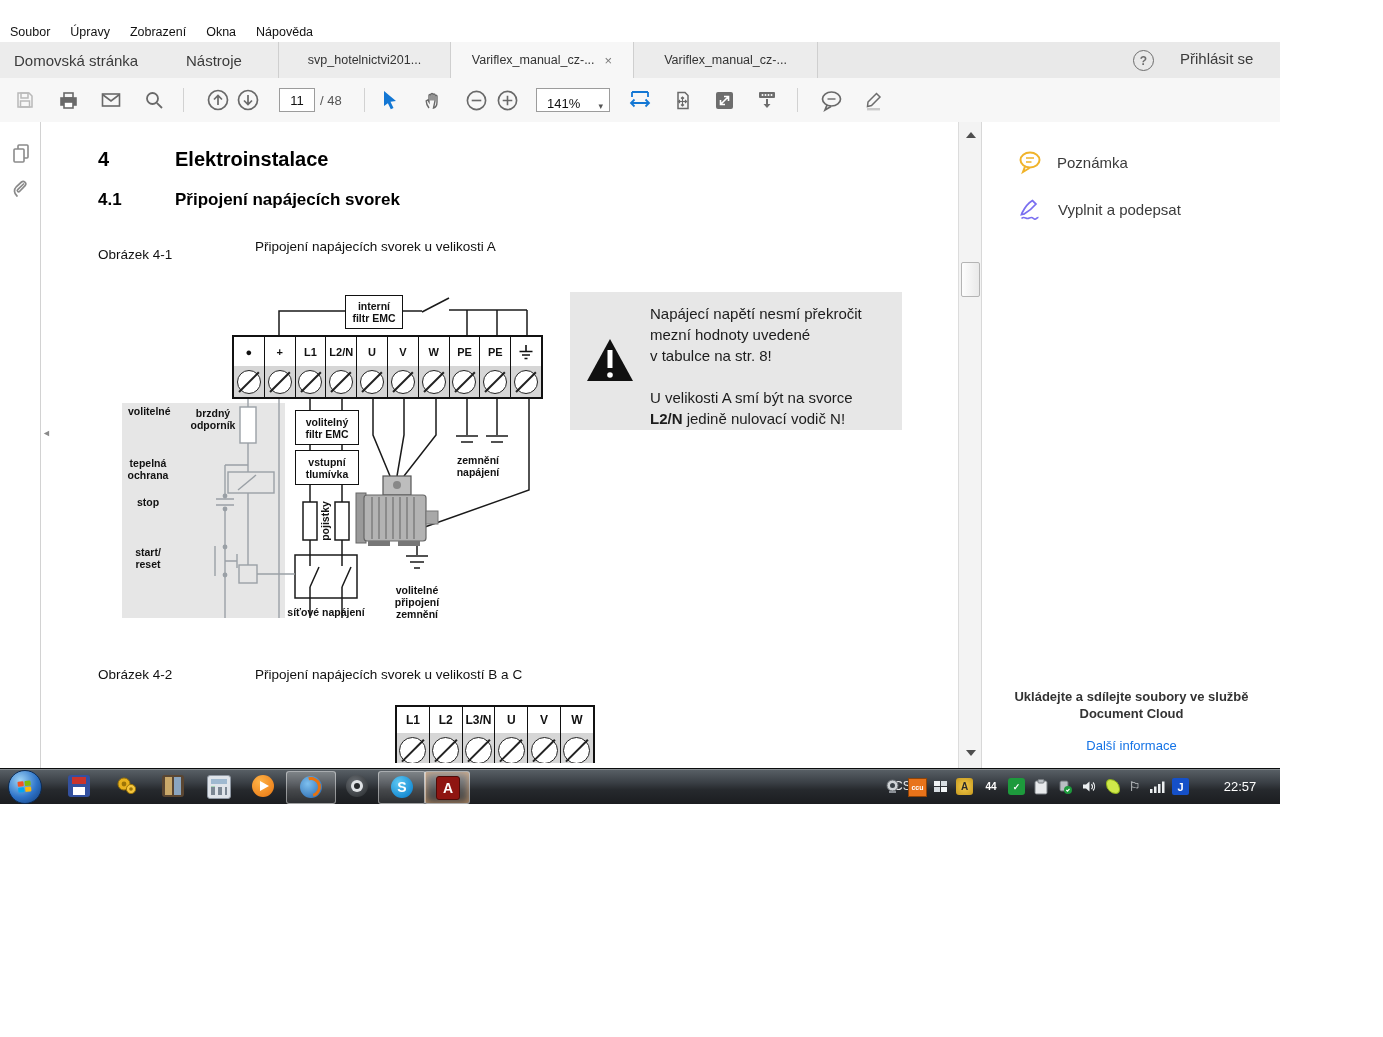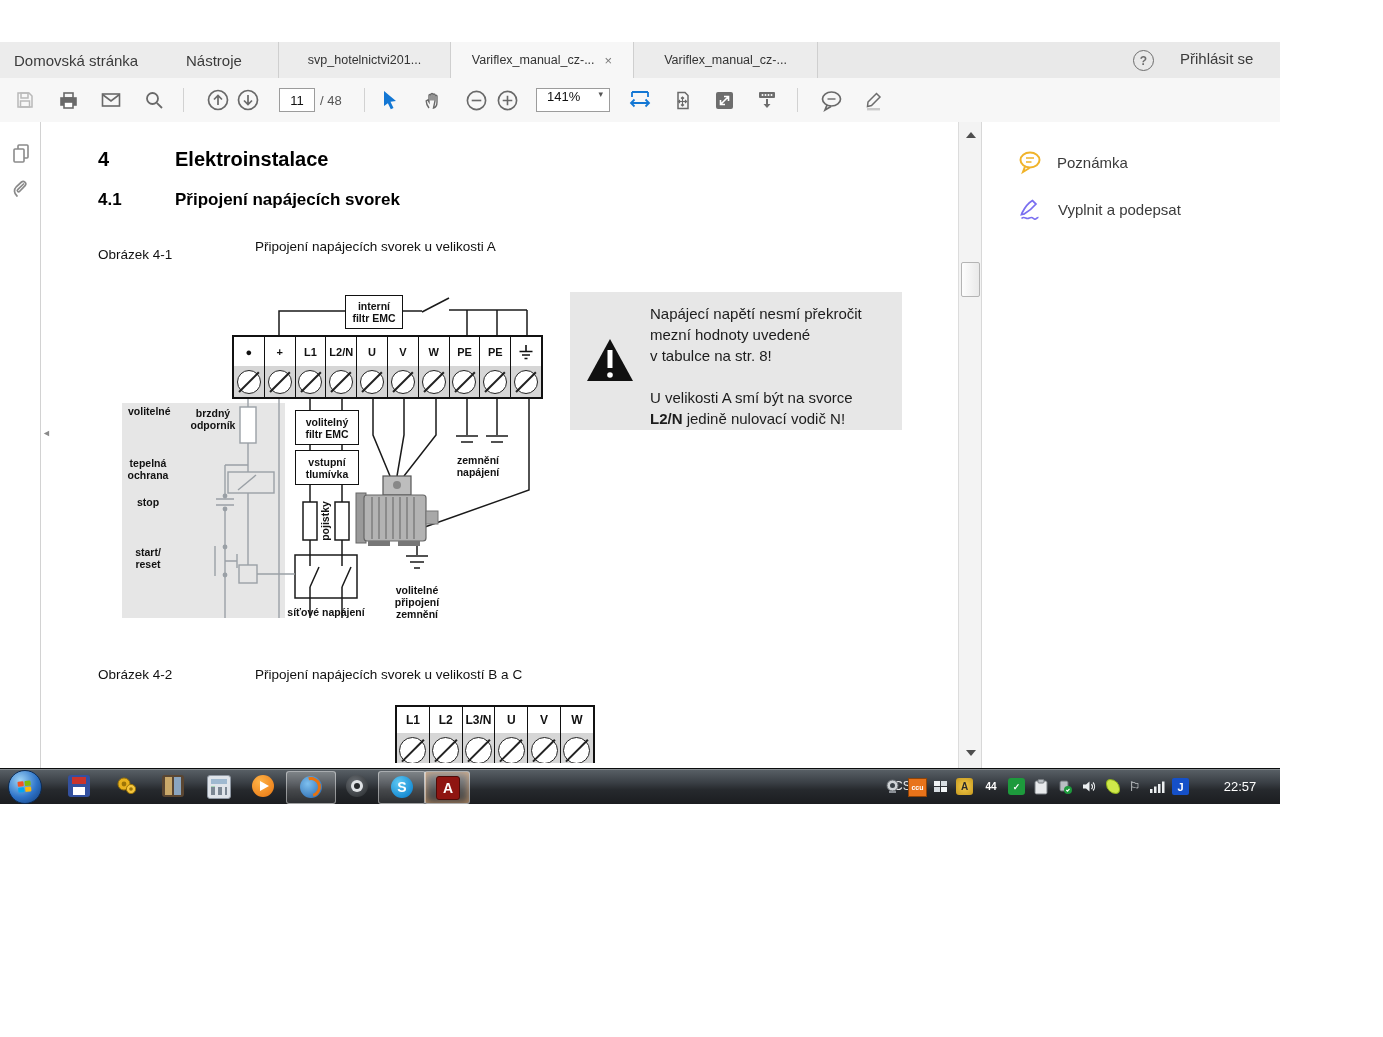--- a/index.html
+++ b/index.html
@@ -34,21 +34,21 @@
   #signin-zone{left:818px;top:0;width:462px;height:36px;background:#e9e9e9;}
   #help-circle{left:1133px;top:8px;width:19px;height:19px;border:1.6px solid #6d6d6d;border-radius:50%;display:flex;align-items:center;justify-content:center;font-size:12px;color:#6d6d6d;font-weight:bold;}
   #signin{left:1180px;top:8px;font-size:15px;color:#3b3b3b;}
 
   
   #toolbar{left:0;top:78px;width:1280px;height:44px;background:#f7f7f7;border-bottom:1px solid #cdcdcd;}
   .tbtn{position:absolute;top:7px;width:30px;height:30px;display:flex;align-items:center;justify-content:center;color:#696969;}
   .tsep{position:absolute;top:10px;width:1px;height:24px;background:#d2d2d2;}
   #pageinput{left:279px;top:10px;width:34px;height:22px;border:1px solid #9c9c9c;background:#fff;font-size:13px;text-align:center;font-family:inherit;color:#111;padding:0;}
   #pagetotal{left:320px;top:15px;font-size:13px;color:#555;}
-  #zoombox{left:536px;top:10px;width:72px;height:22px;border:1px solid #9c9c9c;background:#fff;display:flex;align-items:flex-start;}
+  #zoombox{left:536px;top:10px;width:72px;height:22px;border:1px solid #9c9c9c;background:#fff;display:flex;align-items:flex-end;}
   #zoomval{font-size:13px;color:#111;margin-left:10px;flex:1;}
   #zoomcaret{font-size:9px;color:#555;margin-right:6px;}
 
   
   #leftstrip{left:0;top:122px;width:40px;height:646px;background:#fff;border-right:1px solid #d2d2d2;}
   #docarea{left:41px;top:122px;width:917px;height:646px;background:#fff;}
   #leftnav-arrow{left:42px;top:428px;font-size:9px;color:#8a8a8a;}
 
   
   #scrollbar{left:958px;top:122px;width:23px;height:646px;background:#f3f3f3;border-left:1px solid #dcdcdc;}
@@ -111,20 +111,27 @@
   .tray{position:absolute;top:9px;width:17px;height:17px;display:flex;align-items:center;justify-content:center;font-size:9px;color:#fff;}
   #lang{left:894px;top:10px;font-size:12px;color:#e8e8e8;}
   #clock{left:1210px;top:10px;width:60px;text-align:center;font-size:13px;color:#fff;}
 </style>
 </head>
 <body>
 
 <div id="desktop">
 
 
+  <div id="menubar" class="abs">
+    <span class="menuitem">Soubor</span>
+    <span class="menuitem">Úpravy</span>
+    <span class="menuitem">Zobrazení</span>
+    <span class="menuitem">Okna</span>
+    <span class="menuitem">Nápověda</span>
+  </div>
 
   <div id="tabbar" class="abs">
     <div class="abs navtab" style="left:14px;">Domovská stránka</div>
     <div class="abs navtab" style="left:186px;">Nástroje</div>
     <div class="abs tabsep" style="left:278px;"></div>
     <div class="abs doctab" style="left:279px;width:171px;">svp_hotelnictvi201...</div>
     <div class="abs tabsep" style="left:450px;"></div>
     <div class="abs doctab active" style="left:451px;width:182px;">
       <span>Variflex_manual_cz-...</span>
       <span id="tab-close">×</span>
@@ -498,20 +505,25 @@
         </svg>
       <span>Poznámka</span>
     </div>
     <div class="panelitem" style="top:74px;">
       <svg width="26" height="26" viewBox="0 0 26 26" fill="none" stroke="#7a6ff0" stroke-width="1.8">
           <path d="M4 17 C7 11 11 6.5 14.5 4.5 L18 8 C15 11.5 10.5 15.5 6.5 17.8 L3.5 18.5 Z"></path>
           <path d="M3.5 22.5 c2.5-2.5 4 0 6 0 s3.5-2.5 6 0 s3-1.5 5-1" stroke-width="1.6"></path>
         </svg>
       <span>Vyplnit a podepsat</span>
     </div>
+    <div id="promo">
+      <div class="promoline">Ukládejte a sdílejte soubory ve službě</div>
+      <div class="promoline">Document Cloud</div>
+      <span id="promolink">Další informace</span>
+    </div>
   </div>
 
   <div id="taskbar" class="abs">
     <div id="startorb" class="abs">
       <div id="winflag">
         <div style="background:#f35325;"></div>
           <div style="background:#81bc06;"></div>
         <div style="background:#05a6f0;"></div>
           <div style="background:#ffba08;"></div>
       </div>

